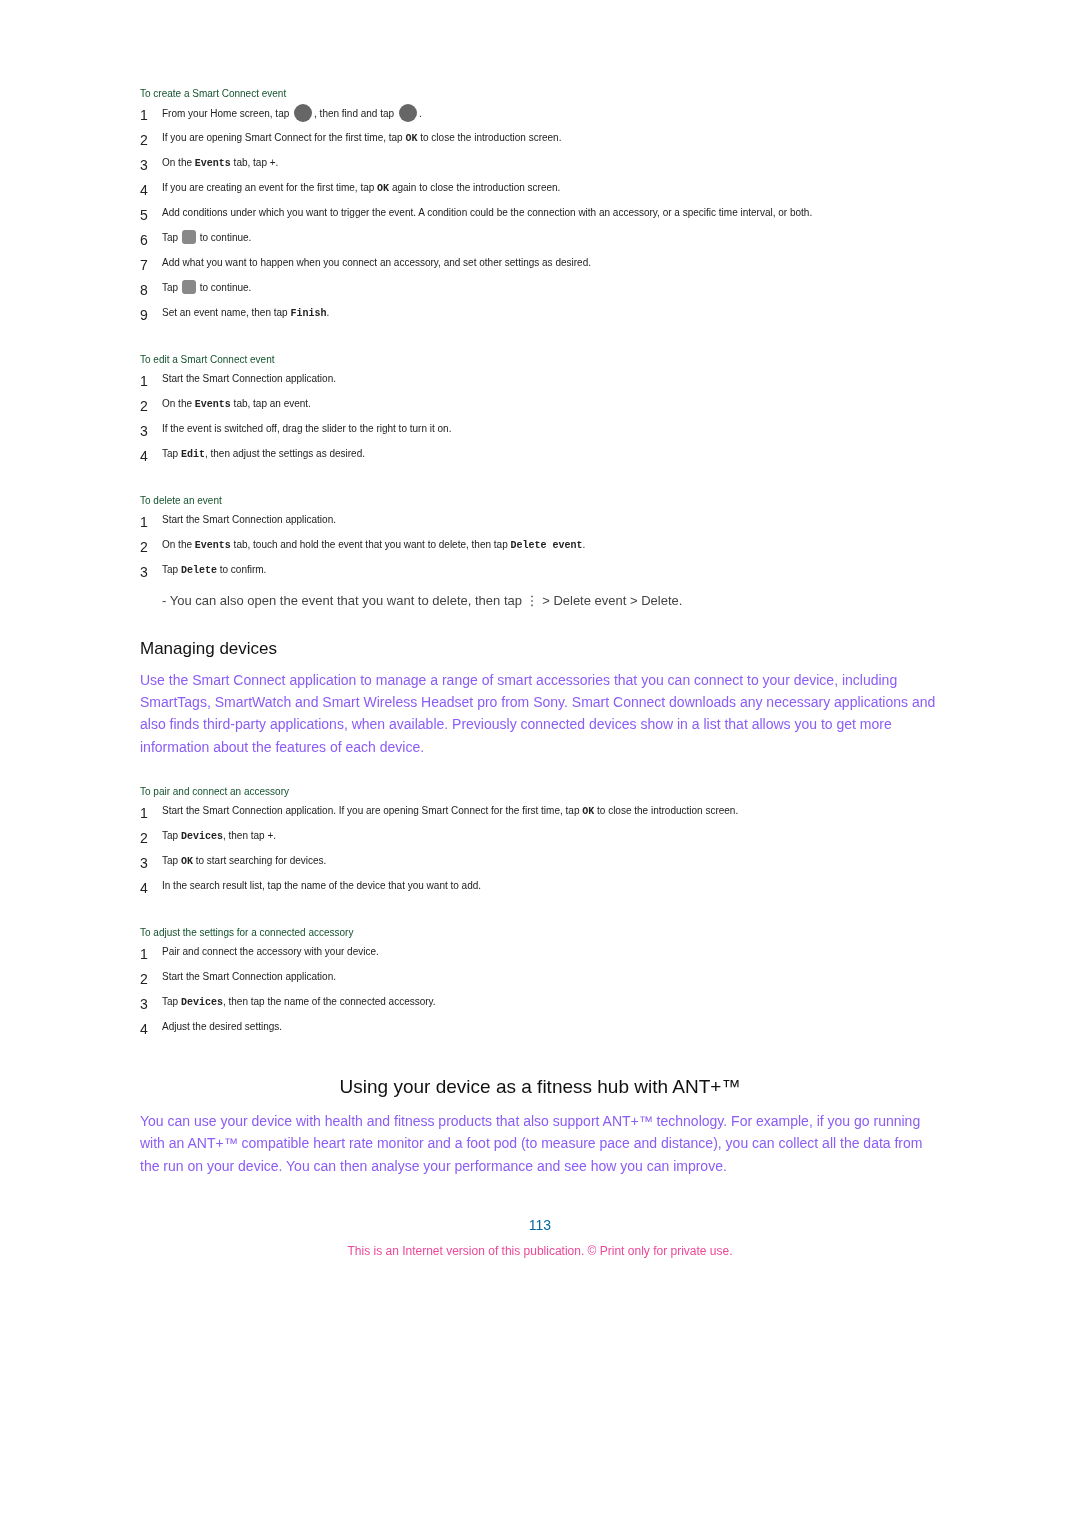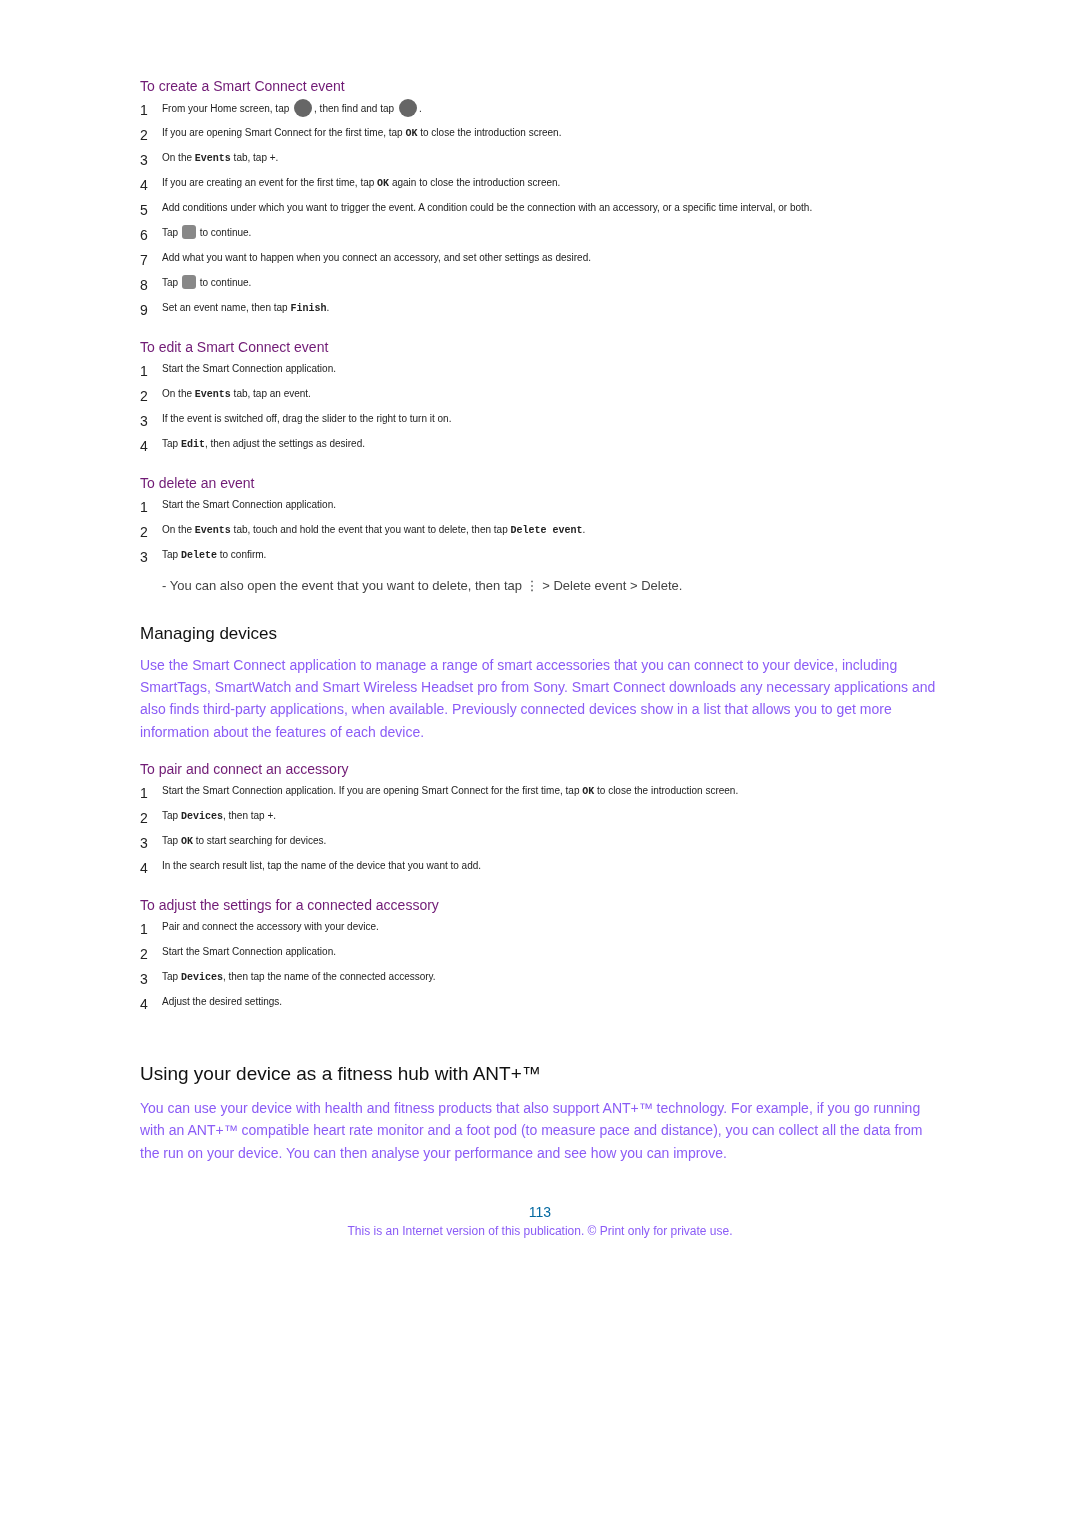--- a/index.html
+++ b/index.html
@@ -10,24 +10,24 @@
       color: #222;
       width: 1080px;
       min-height: 1527px;
       position: relative;
     }
     .page {
       padding: 60px 140px 80px 140px;
       max-width: 1080px;
     }
     .section-heading {
-      color: #701a75;
-      font-size: 14px;
+      color: #14532d;
+      font-size: 10px;
       margin-bottom: 6px;
-      margin-top: 18px;
+      margin-top: 28px;
     }
     .numbered-list {
       list-style: none;
       padding: 0;
       margin: 0 0 8px 0;
     }
     .numbered-list li {
       display: flex;
       align-items: flex-start;
       margin-bottom: 4px;
@@ -58,22 +58,23 @@
     }
     .section-title {
       font-size: 17px;
       font-weight: normal;
       margin: 28px 0 10px 0;
       color: #111;
     }
     .section-title-large {
       font-size: 19px;
       font-weight: normal;
-      margin: 48px 0 12px 0;
+      margin: 36px 0 12px 0;
       color: #111;
+      text-align: center;
     }
     .body-text {
       font-size: 14px;
       line-height: 1.6;
       margin-bottom: 14px;
       color: #8b5cf6;
     }
     .icon-inline {
       display: inline-block;
       width: 18px;
@@ -104,22 +105,22 @@
     }
     .page-number {
       text-align: center;
       margin-top: 40px;
       font-size: 14px;
       color: #0369a1;
     }
     .footer-note {
       text-align: center;
       font-size: 12px;
-      color: #8b5cf6;
-      margin-top: 4px;
+      color: #ec4899;
+      margin-top: 11px;
     }
   </style>
 </head>
 <body>
 
 <div class="page">
 
   <div>
     <div class="section-heading">To create a Smart Connect event</div>
     <ol class="numbered-list">

